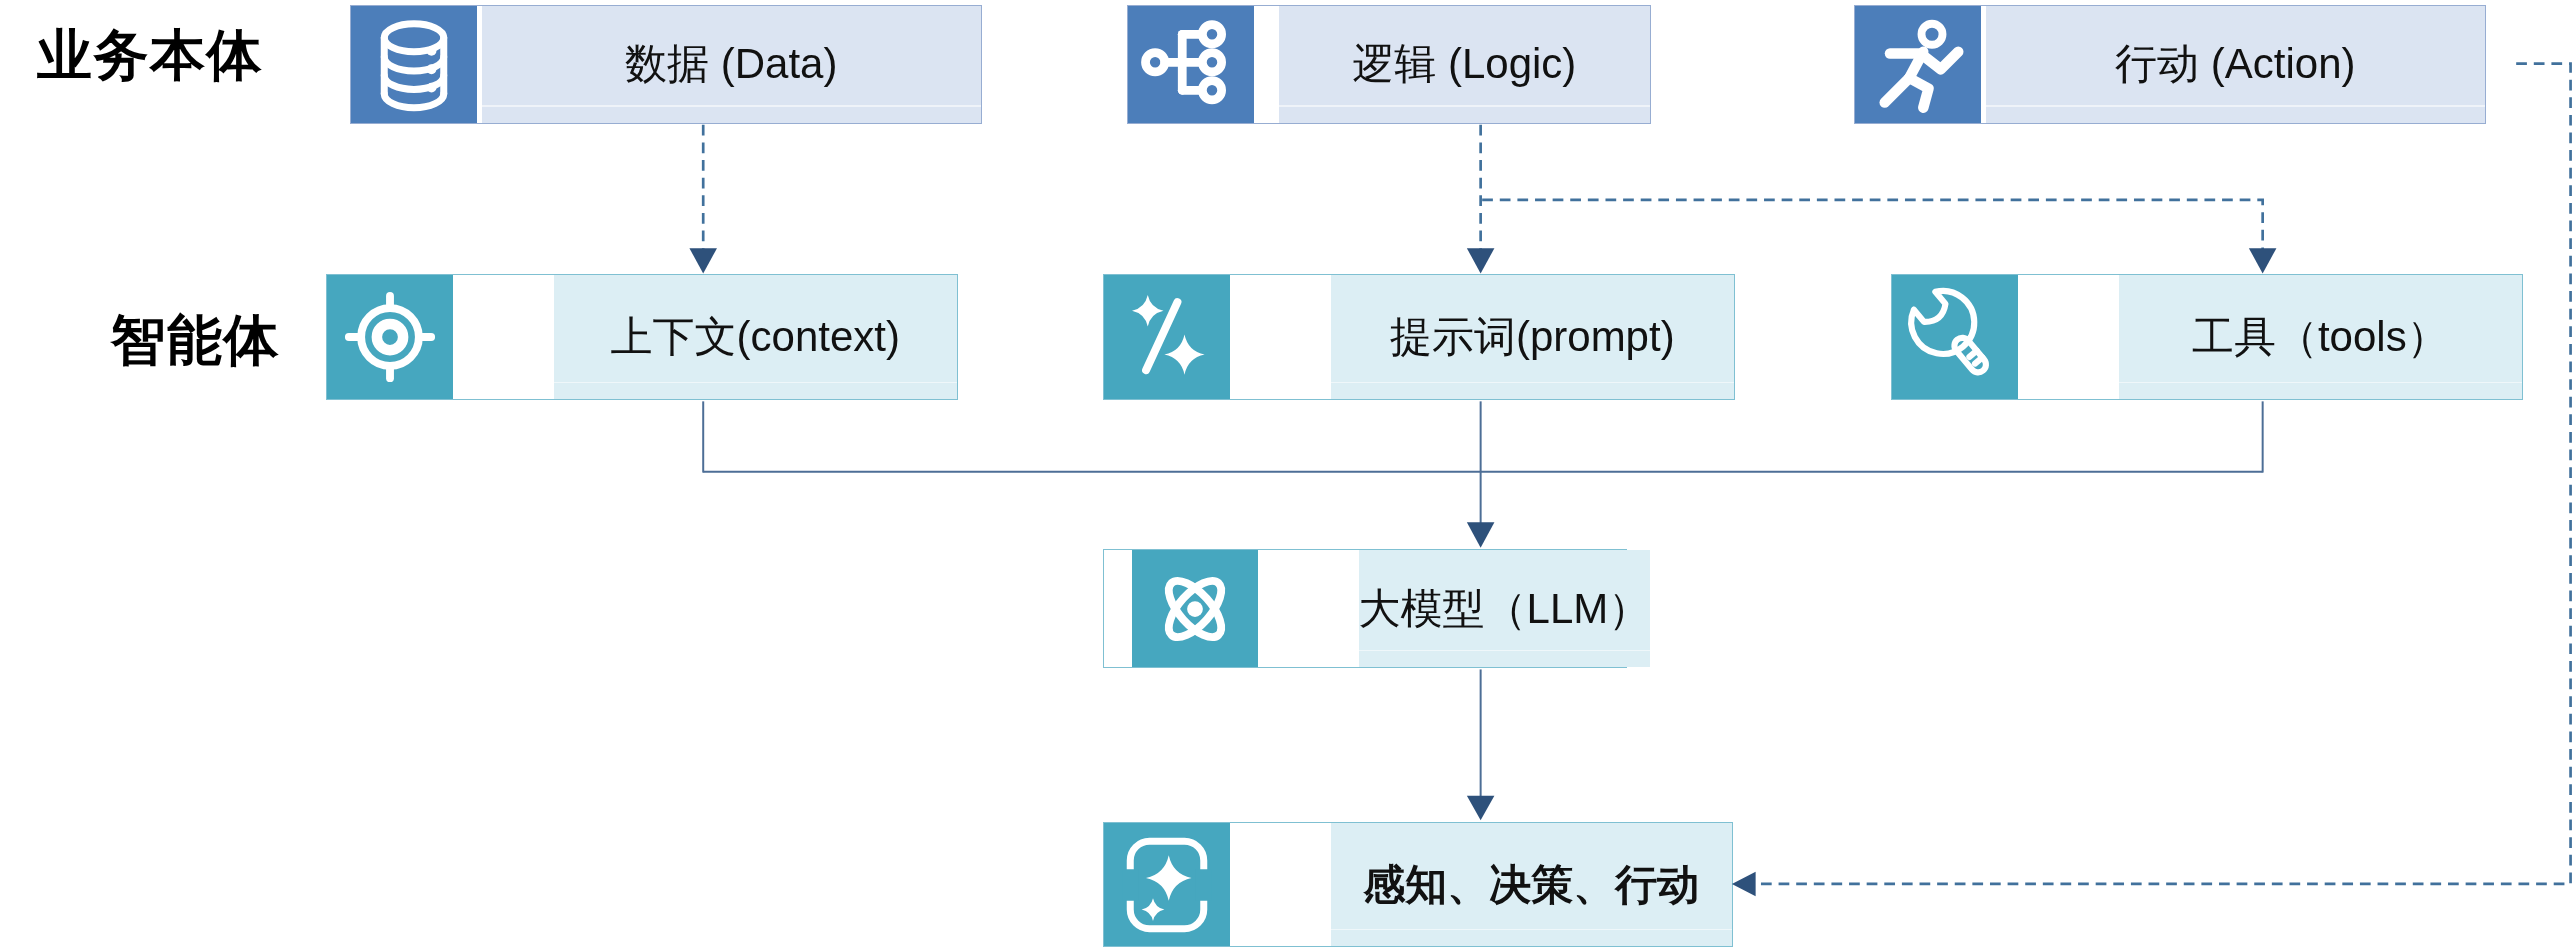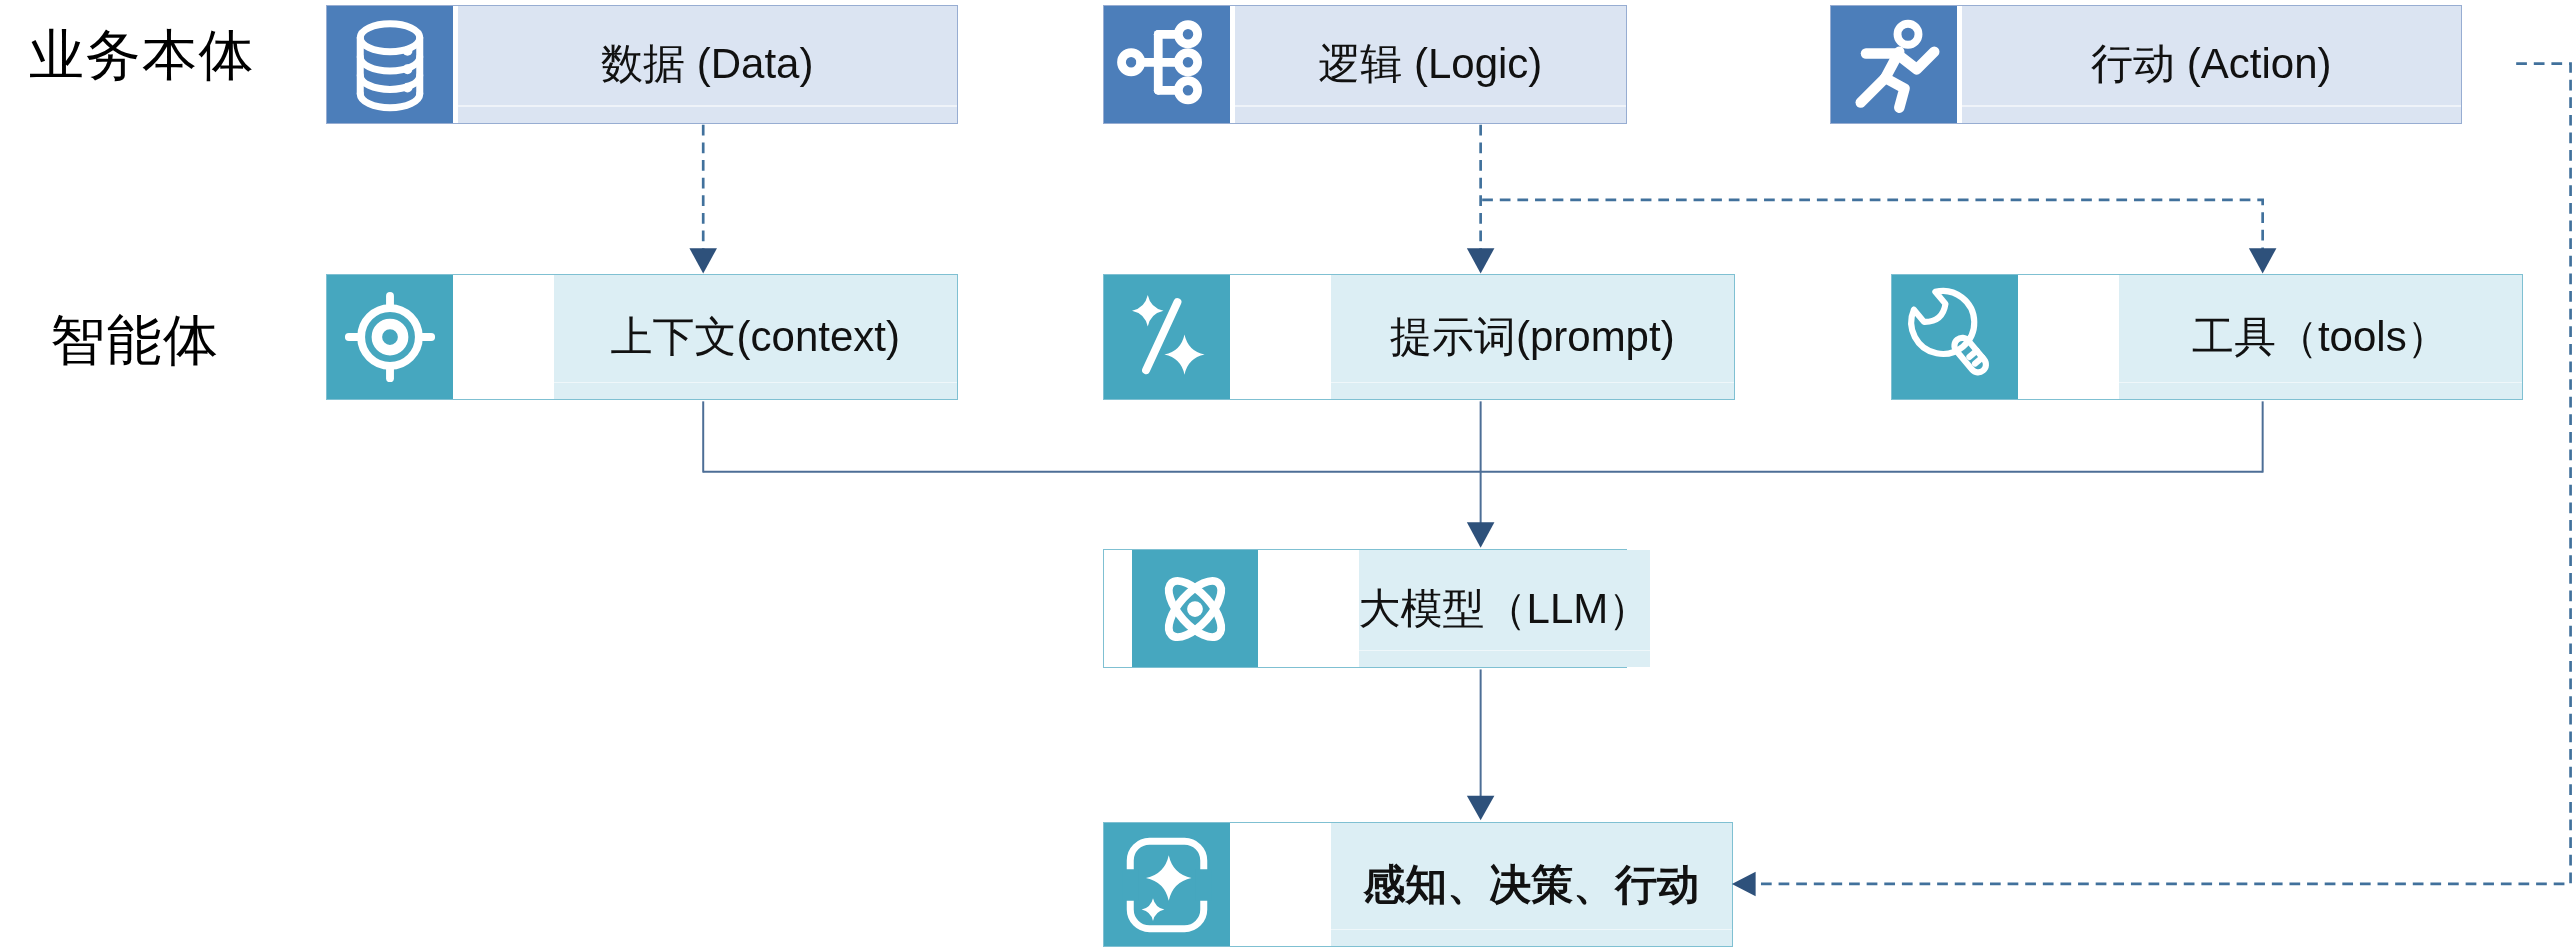--- a/index.html
+++ b/index.html
@@ -2,40 +2,40 @@
 <html style="--row1-icon-bg: #4C7EBA; --row1-body-bg: #DBE4F2; --row1-border: #97ADD2; --row2-icon-bg: #46A7BF; --row2-body-bg: #DCEEF4; --row2-border: #7FC0D2; --dashed-line: #41719C; --solid-line: #4D6E96; --arrow-fill: #2E517B; --label-text: #000000; --box-text: #111111; --gap-white: #FFFFFF;font-size:12.3px"><head>
 <meta charset="utf-8">
 <style>
   html,body{margin:0;padding:0;}
   body{
     width:2576px;height:949px;position:relative;background:#fff;
     font-family:"Liberation Sans","DejaVu Sans",sans-serif;
     overflow:hidden;
   }
   .row-label{
-    position:absolute;text-align:left;font-size:55px;font-weight:400;
+    position:absolute;text-align:right;font-size:55px;font-weight:700;
     color:var(--label-text);line-height:1;letter-spacing:1.5px;white-space:nowrap;
   }
   .box{
     position:absolute;display:flex;align-items:stretch;box-sizing:border-box;
     background:#fff;
   }
   .box .icon-cell{
     width:126px;flex:0 0 126px;display:flex;align-items:center;justify-content:center;
   }
   .box .gap{width:4.6px;flex:0 0 4.6px;background:var(--gap-white);}
   .box .body{
     flex:1;display:flex;align-items:center;justify-content:center;position:relative;
     font-size:42px;color:var(--box-text);white-space:nowrap;
   }
   .box .body::after{
     content:"";position:absolute;left:0;right:0;bottom:16px;height:1.5px;
     background:rgba(255,255,255,.55);
   }
-  .box.r1{border:1.5px solid var(--row1-border);}
+  .box.r1{border:1.5px solid var(--row1-border);margin-left:24px;}
   .box.r1 .icon-cell{background:var(--row1-icon-bg);}
   .box.r1 .body{background:var(--row1-body-bg);}
   .box.r2{border:1.5px solid var(--row2-border);gap:48px;}
   .box.r2 .icon-cell{background:var(--row2-icon-bg);}
   .box.r2 .body{background:var(--row2-body-bg);}
   .icon-cell svg{width:112px;height:112px;}
   .ico{stroke:#fff;fill:none;stroke-linecap:round;stroke-linejoin:round;}
   .ico-fill{fill:#fff;stroke:none;}
   .erase{stroke:var(--row2-icon-bg);fill:none;}
   #wires{position:absolute;left:0;top:0;pointer-events:none;}
@@ -64,21 +64,21 @@
       <circle class="ico-fill" cx="42" cy="35" r="2.8"></circle>
       <circle class="ico-fill" cx="42" cy="45.5" r="2.8"></circle>
     </svg>
   </div>
   <div class="gap"></div>
   <div class="body">
       <span>数据 (Data)</span>
     </div>
 </div>
 
-<div class="box r1" style="left:1103px;top:4.6px;width:524px;height:119px;">
+<div class="box r1" style="left:1103px;top:4.6px;width:524px;height:119px;gap:10px;">
   <div class="icon-cell">
     <svg viewBox="0 0 64 64">
       <g class="ico" stroke-width="5">
         <path d="M27 15 V47"></path>
           <path d="M27 15 H38"></path>
           <path d="M17 31 H38"></path>
           <path d="M27 47 H38"></path>
         <circle cx="44" cy="15" r="5.5"></circle>
           <circle cx="44" cy="31" r="5.5"></circle>
         <circle cx="44" cy="47" r="5.5"></circle>

